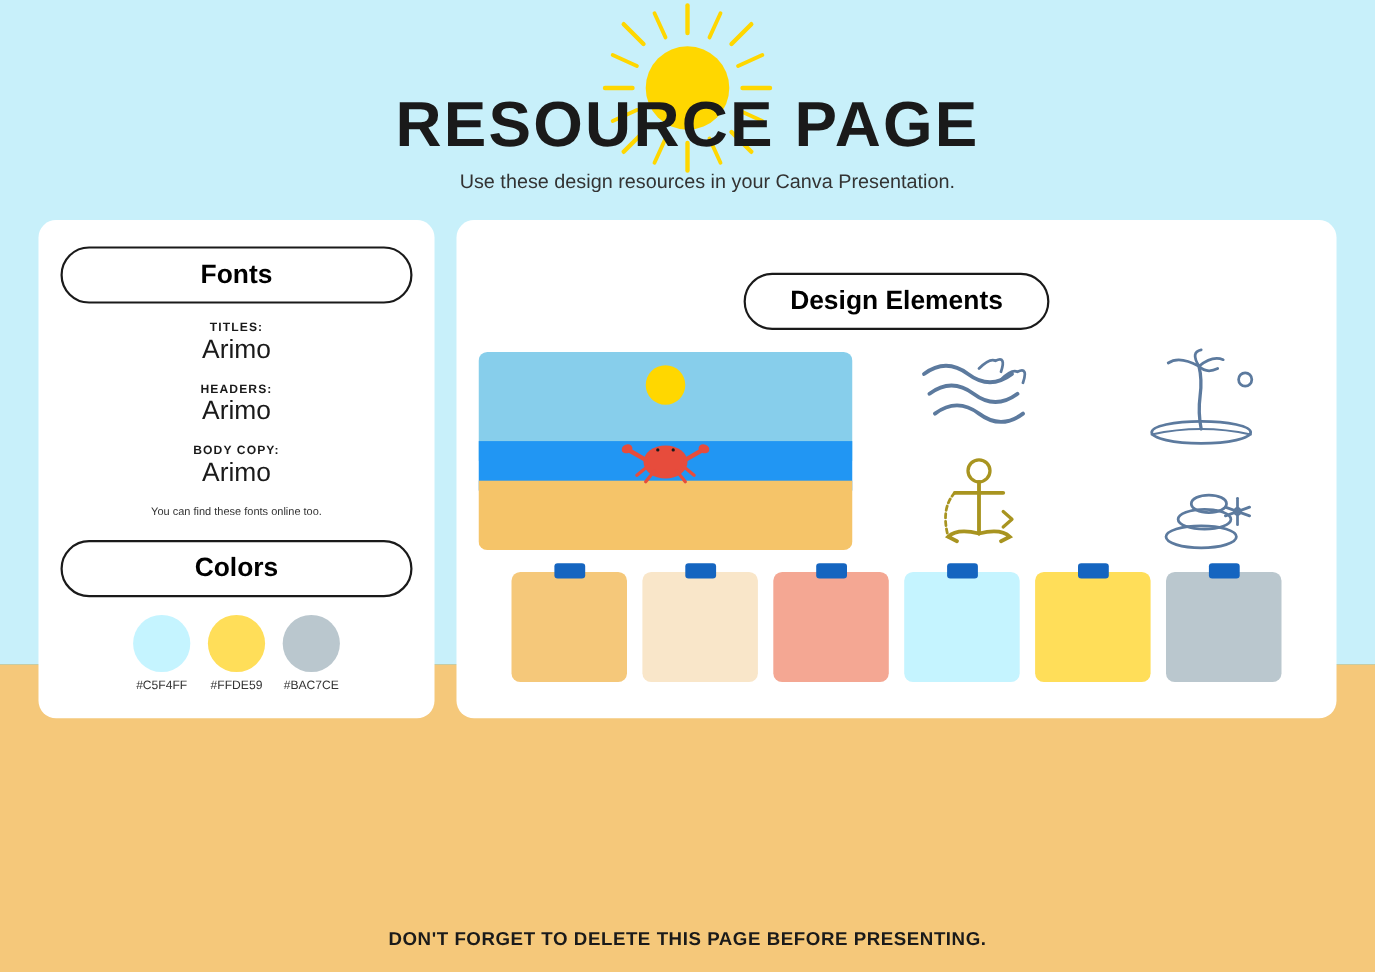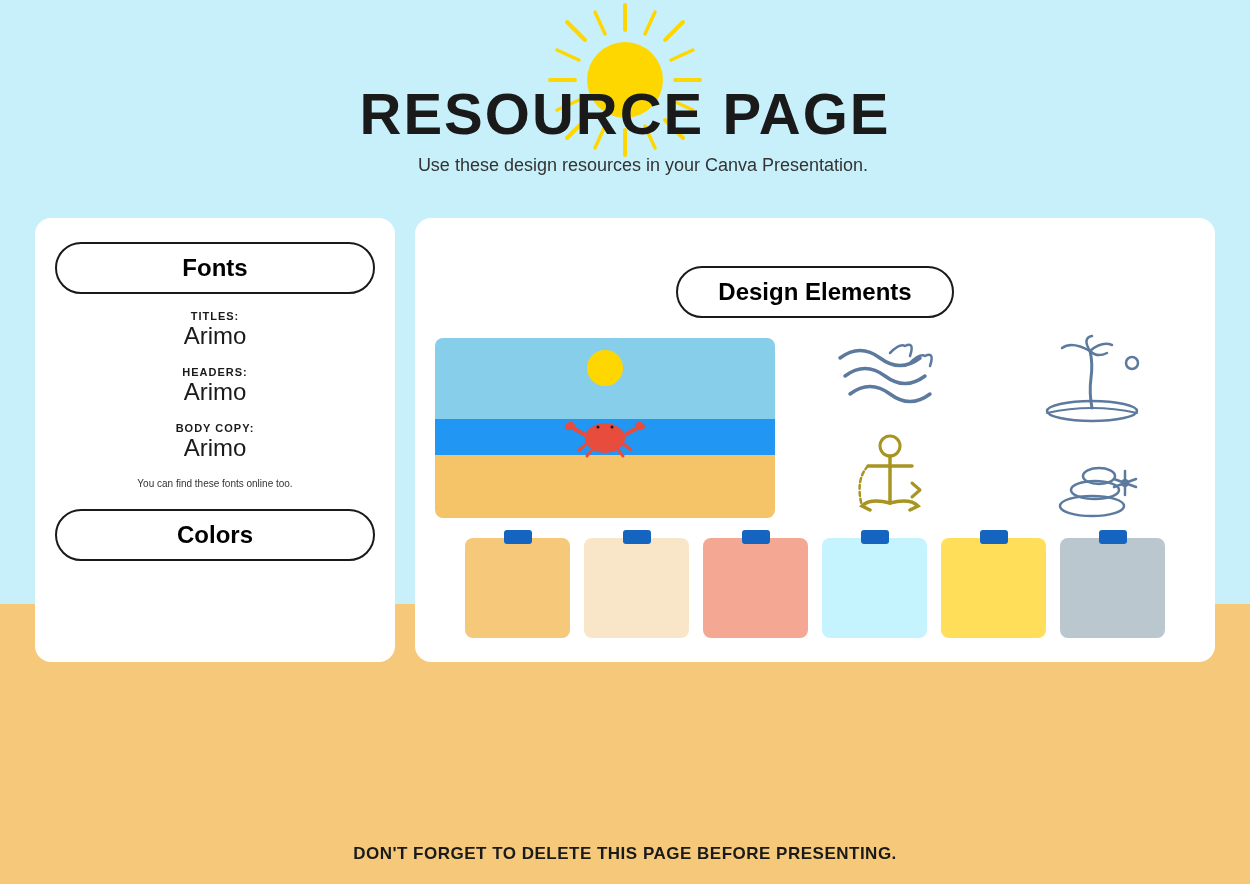--- a/index.html
+++ b/index.html
@@ -84,21 +84,21 @@
     .subtitle {
       font-size: 18px;
       color: #333;
       margin-top: 8px;
       padding-left: 36px;
     }
 
     
     .content-wrapper {
       position: absolute;
-      top: 218px;
+      top: 200px;
       left: 35px;
       right: 35px;
       display: flex;
       gap: 20px;
       z-index: 10;
     }
 
     
     .left-panel {
       width: 360px;
@@ -389,20 +389,34 @@
     </div>
 
     <p class="font-find-text">You can find these fonts online too.</p>
 
     <div class="colors-section">
       <div class="panel-section-title">
         <span>Colors</span>
       </div>
 
 
+      <div class="color-swatch-group" style="margin-top:16px;">
+        <div class="color-swatch">
+          <div class="swatch-circle" style="background:#C5F4FF;"></div>
+          <span class="swatch-label">#C5F4FF</span>
+        </div>
+        <div class="color-swatch">
+          <div class="swatch-circle" style="background:#FFDE59;"></div>
+          <span class="swatch-label">#FFDE59</span>
+        </div>
+        <div class="color-swatch">
+          <div class="swatch-circle" style="background:#BAC7CE;"></div>
+          <span class="swatch-label">#BAC7CE</span>
+        </div>
+      </div>
     </div>
   </div>
 
   <div class="right-panel">
     <div class="design-elements-title">
       <span>Design Elements</span>
     </div>
 
     <div class="elements-grid">
 

